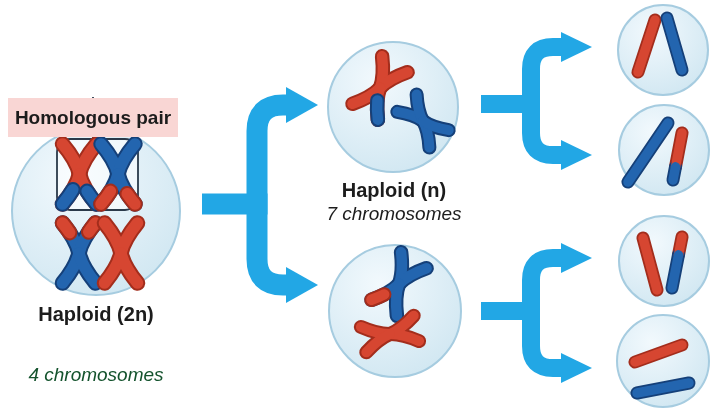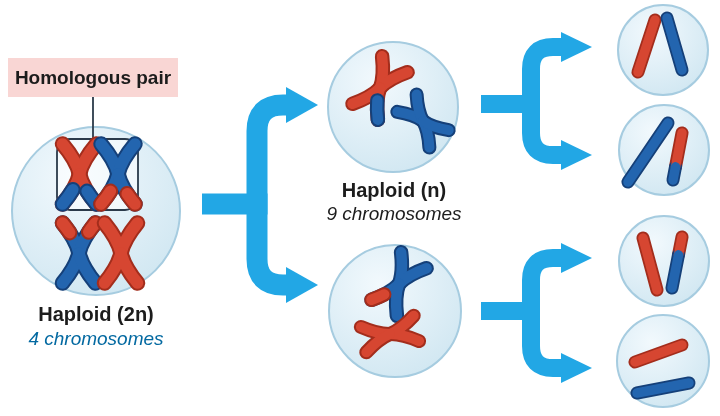--- a/index.html
+++ b/index.html
@@ -182,18 +182,18 @@
       <g>
         <line x1="682" y1="345" x2="635" y2="362" stroke="#a32d1c" stroke-width="13" stroke-linecap="round"></line>
         <line x1="682" y1="345" x2="635" y2="362" stroke="#d64631" stroke-width="9.5" stroke-linecap="round"></line>
       </g>
       <g>
         <line x1="689" y1="383" x2="637" y2="393" stroke="#154079" stroke-width="13" stroke-linecap="round"></line>
         <line x1="689" y1="383" x2="637" y2="393" stroke="#2365af" stroke-width="9.5" stroke-linecap="round"></line>
       </g>
     </svg>
 
-  <div class="annot" style="background: rgb(249, 214, 212); color: rgb(28, 28, 28);">Homologous pair</div>
+  <div class="annot" style="background: rgb(249, 214, 212); color: rgb(28, 28, 28); margin-top: 40px;">Homologous pair</div>
   <div class="cap b cap-diploid-title" style="color: rgb(28, 28, 28);">Haploid (2n)</div>
-  <div class="cap i cap-diploid-sub" style="color: #0369a1;">4 chromosomes</div>
+  <div class="cap i cap-diploid-sub" style="color: #14532d; margin-top: 36px;">4 chromosomes</div>
   <div class="cap b cap-haploid-title" style="color: rgb(28, 28, 28);">Haploid (n)</div>
-  <div class="cap i cap-haploid-sub" style="color: rgb(28, 28, 28);">9 chromosomes</div>
+  <div class="cap i cap-haploid-sub" style="color: rgb(28, 28, 28);">7 chromosomes</div>
 </div>
 
 </body></html>

